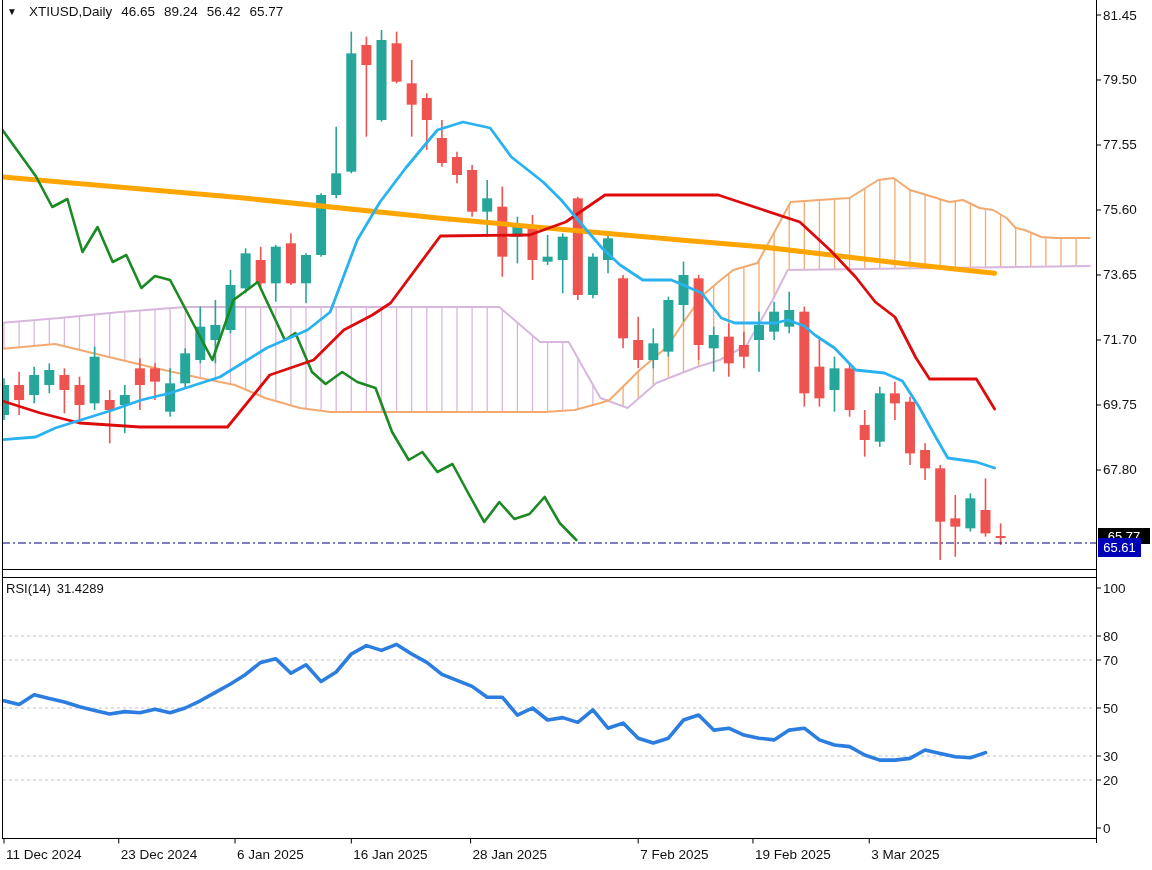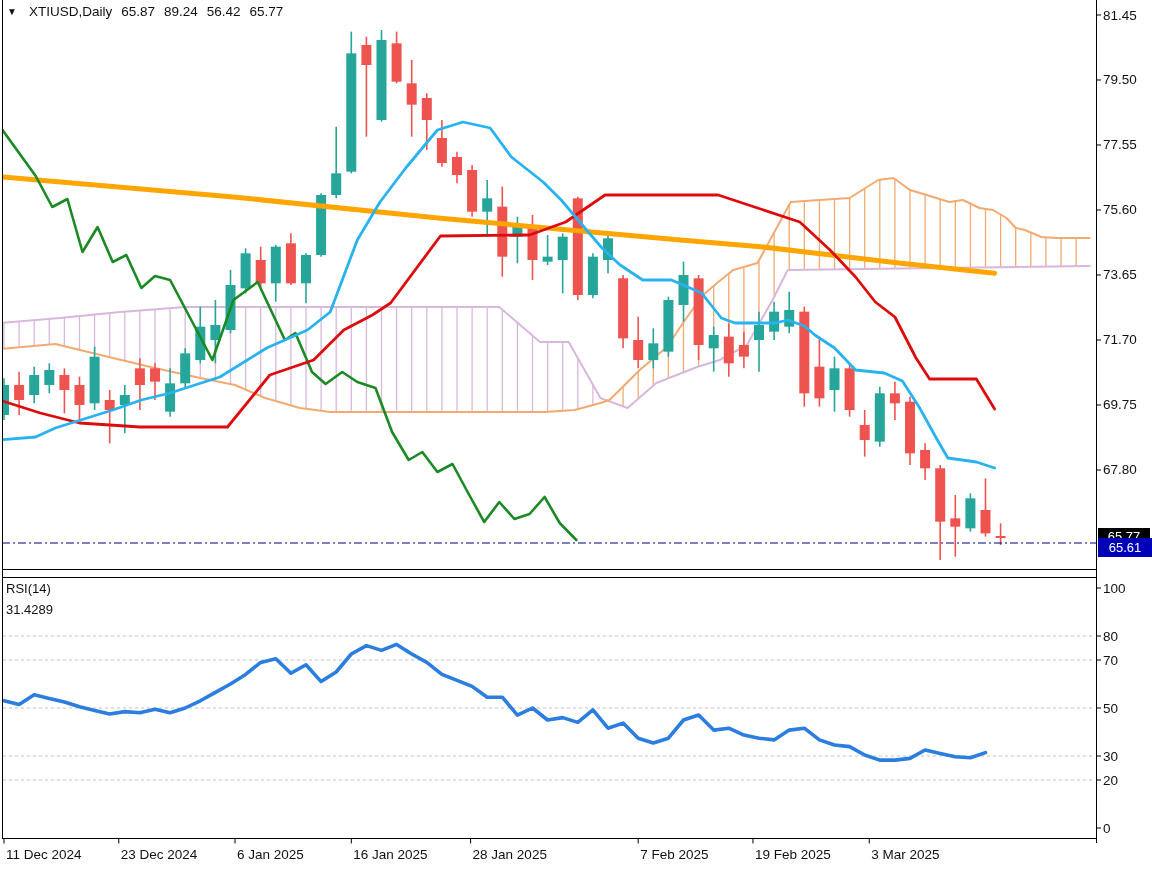--- a/index.html
+++ b/index.html
@@ -1,25 +1,25 @@
 <!DOCTYPE html>
 <html><head>
 <meta charset="utf-8">
 <style>
   html,body{margin:0;padding:0;background:#fff;}
   #window{position:relative;width:1152px;height:870px;background:#fff;overflow:hidden;
           font-family:"Liberation Sans",sans-serif;}
   #legend{position:absolute;left:7px;top:4px;display:flex;align-items:center;gap:9px;
           font-size:13.5px;color:#111;white-space:nowrap;}
   #legend .tri{font-size:10px;margin-right:3px;cursor:pointer;}
-  #rsi-label{position:absolute;left:6px;top:581px;font-size:13px;color:#111;display:flex;gap:6px;flex-direction:column;}
+  #rsi-label{position:absolute;left:6px;top:581px;font-size:13px;color:#111;display:flex;gap:6px;}
   .tag{position:absolute;color:#fff;font-size:13px;display:flex;align-items:center;
        justify-content:center;line-height:1;}
   #tag-last{left:1098px;top:528px;width:52px;height:16px;background:#000;}
-  #tag-level{left:1098px;top:538px;width:54px;height:19px;background:#0000b8;}
+  #tag-level{left:1098px;top:538px;width:43px;height:19px;background:#0000b8;}
   svg text{font-family:"Liberation Sans",sans-serif;}
 </style>
 </head>
 <body>
 
 <div id="window">
   <svg id="chart-svg" width="1152" height="870">
       <defs>
         <clipPath id="mainClip">
           <rect x="3" y="0" width="1093" height="568"></rect>
@@ -300,21 +300,21 @@
       <text x="640.1999999999999" y="859" font-size="13.5" fill="#111" text-anchor="start">7 Feb 2025</text>
       <line x1="752.96" y1="838.5" x2="752.96" y2="843.5" stroke="#000" stroke-width="1"></line>
       <text x="754.96" y="859" font-size="13.5" fill="#111" text-anchor="start">19 Feb 2025</text>
       <line x1="869.2299999999999" y1="838.5" x2="869.2299999999999" y2="843.5" stroke="#000" stroke-width="1"></line>
       <text x="871.2299999999999" y="859" font-size="13.5" fill="#111" text-anchor="start">3 Mar 2025</text>
     </svg>
 
   <div id="legend">
     <span class="tri">▼</span>
     <span>XTIUSD,Daily</span>
-    <span>65.87</span>
+    <span>46.65</span>
     <span>89.24</span>
     <span>56.42</span>
     <span>65.77</span>
   </div>
 
   <div id="rsi-label">
     <span>RSI(14)</span>
     <span>31.4289</span>
   </div>
 

